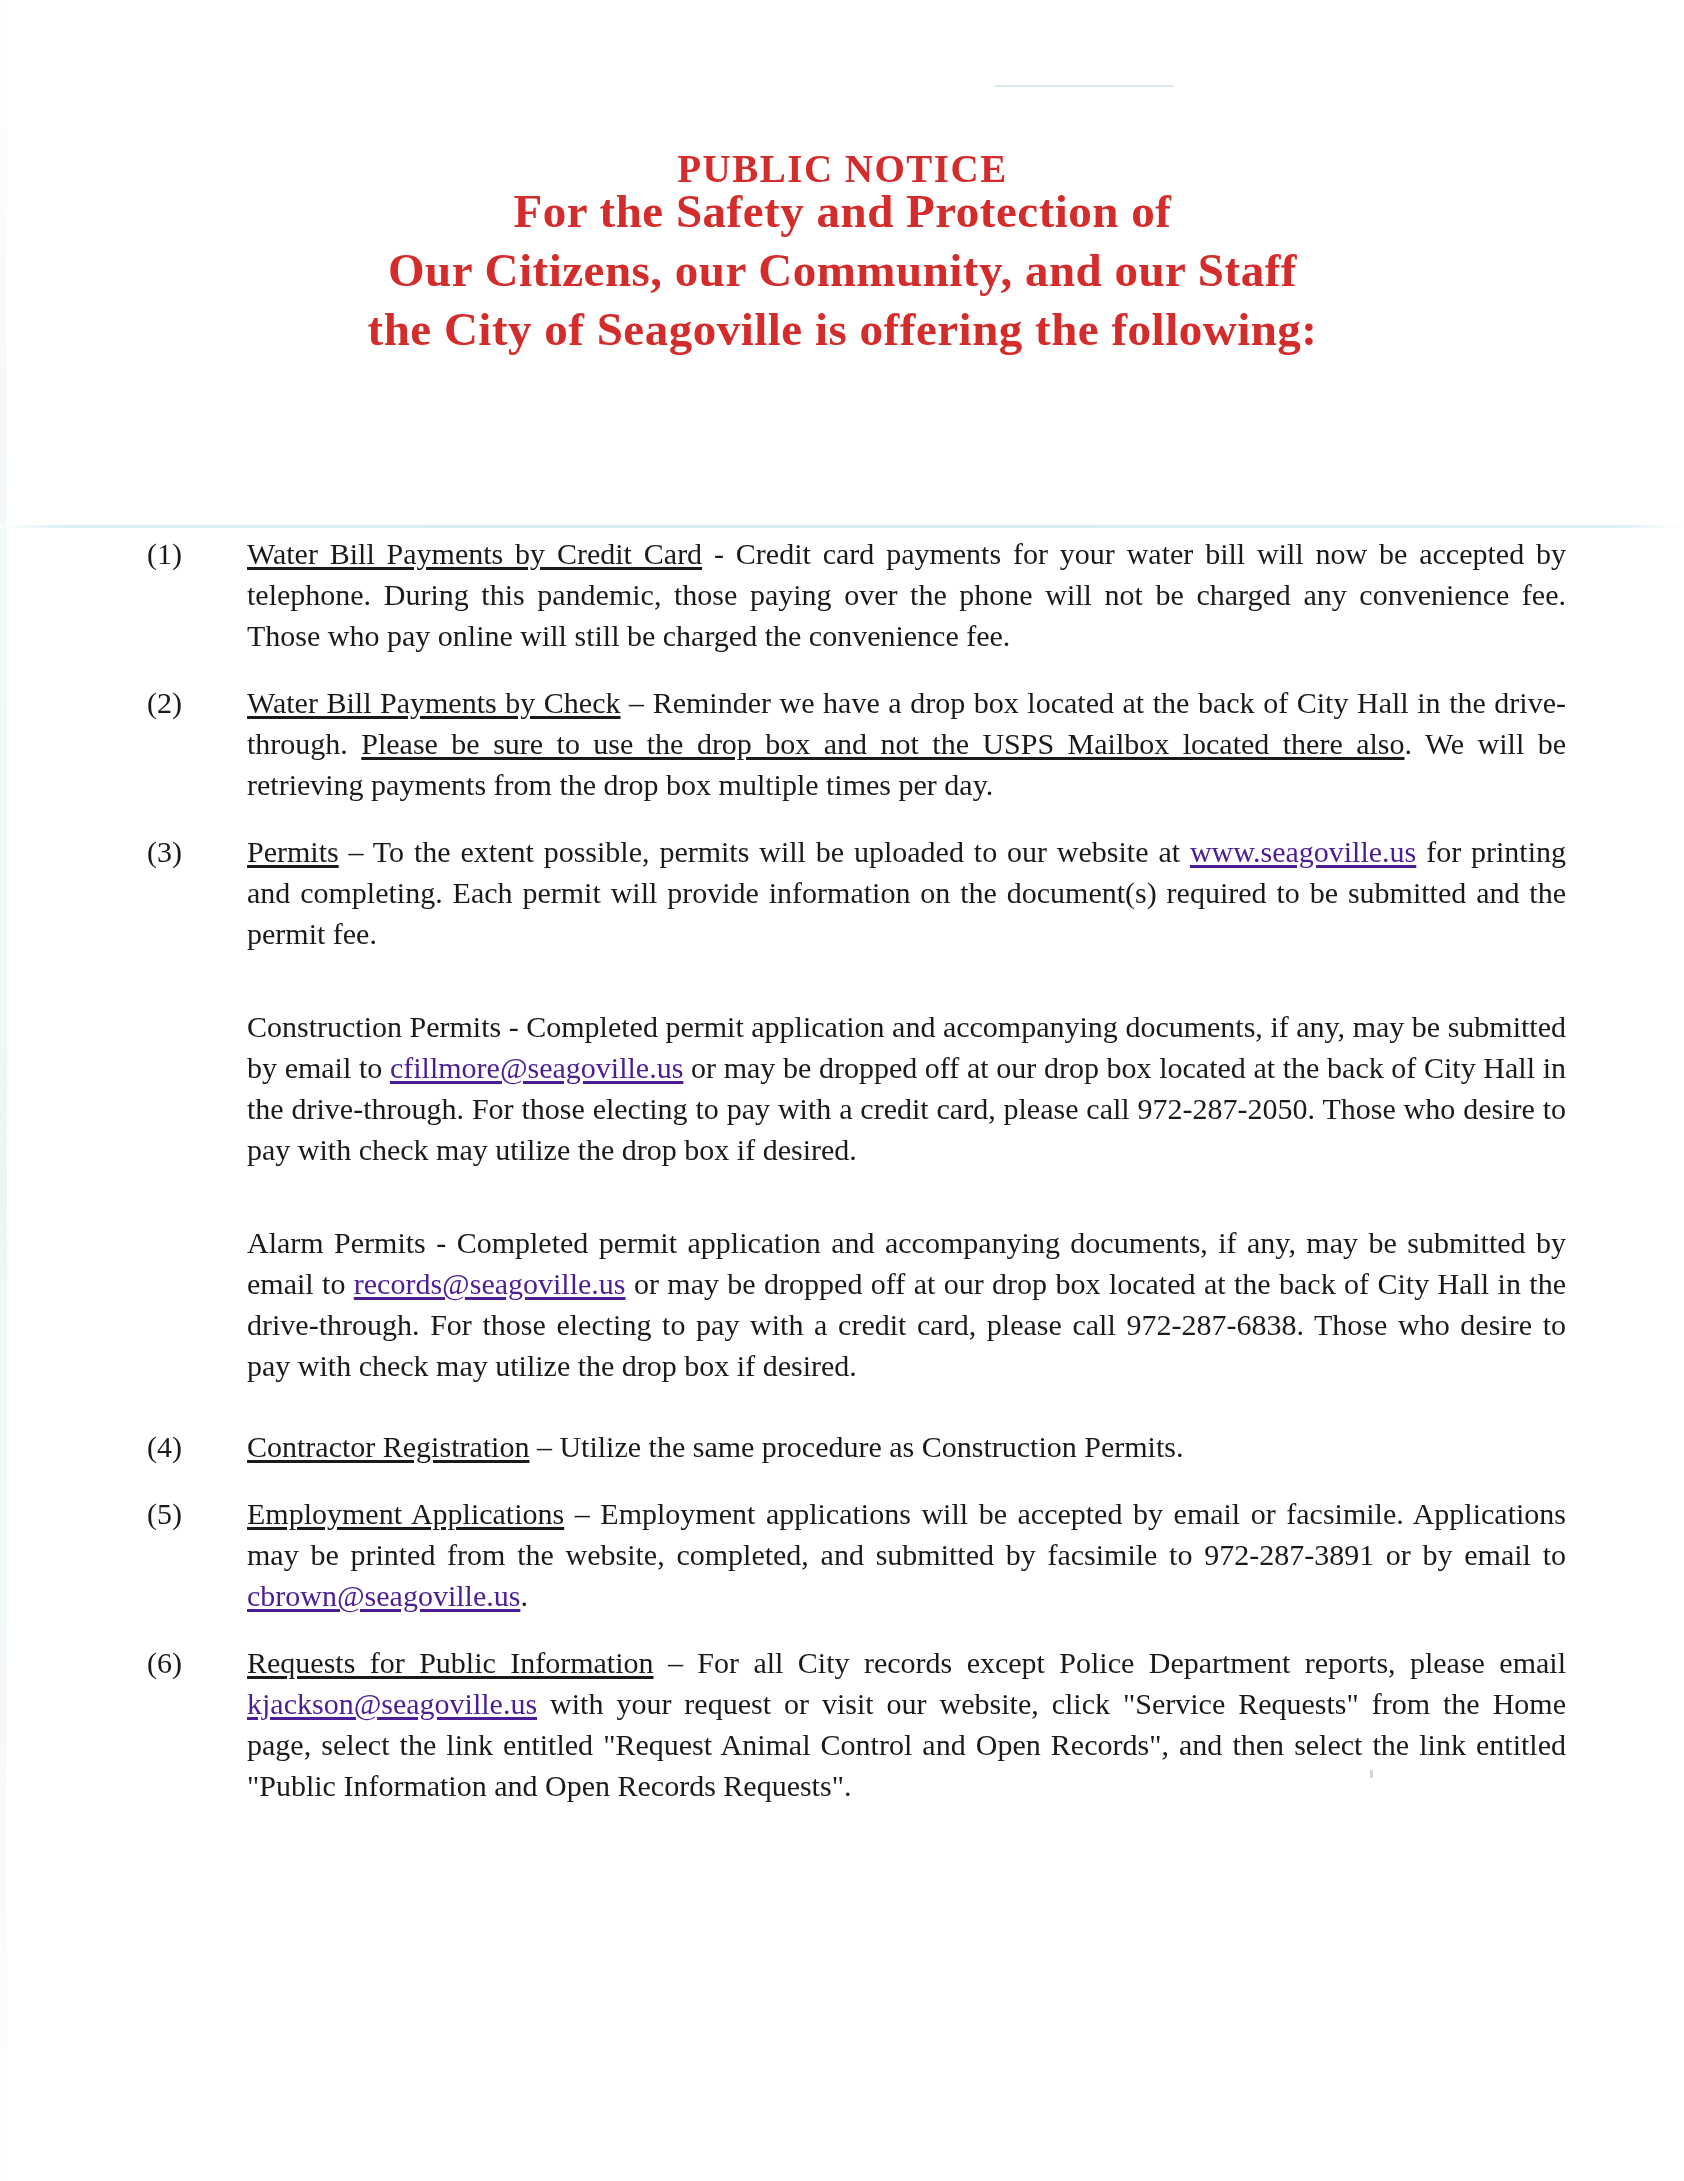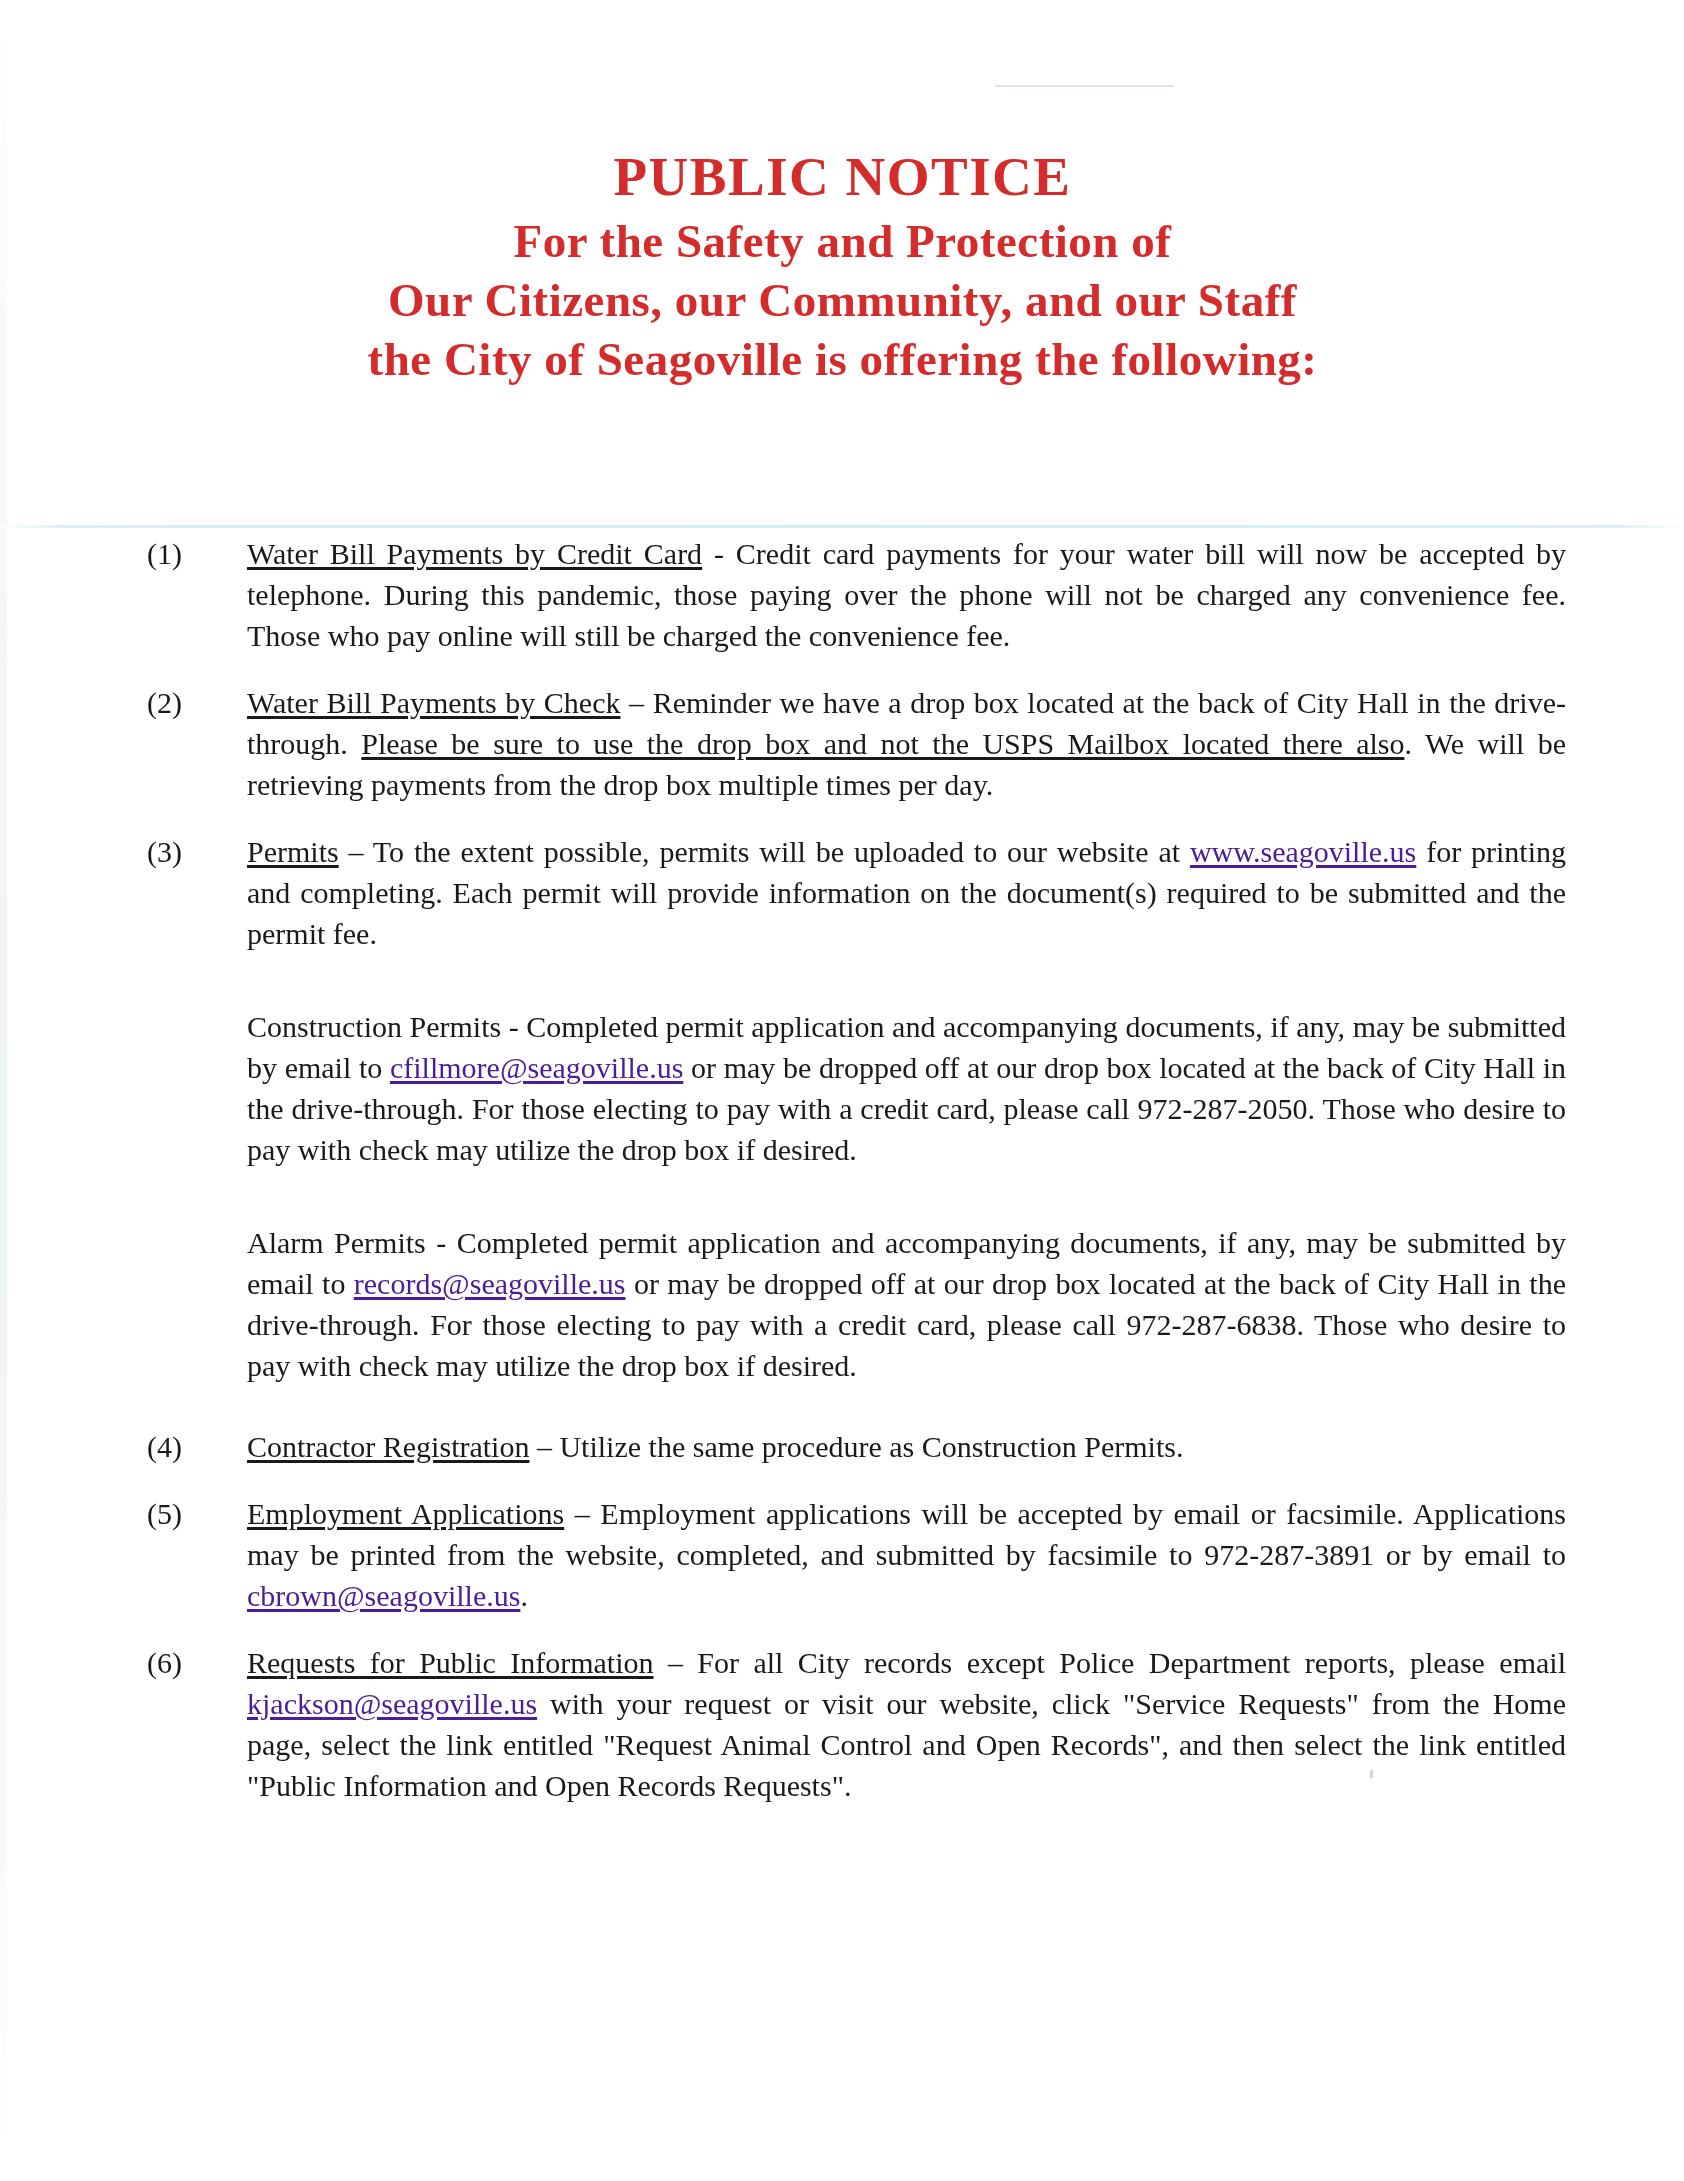--- a/index.html
+++ b/index.html
@@ -64,23 +64,22 @@
     text-align: center;
     color: #d42b2b;
     font-weight: bold;
     line-height: 1.0;
   }
   .notice-head .hl {
     display: block;
     letter-spacing: 0.5px;
   }
   .notice-head .hl1 {
-    font-size: 55px;
+    font-size: 39px;
     letter-spacing: 1.5px;
-    margin-bottom: 14px;
   }
   .notice-head .hl2,
   .notice-head .hl3,
   .notice-head .hl4 {
     font-size: 47px;
     margin-bottom: 12px;
   }
 
   
   .body-wrap {

